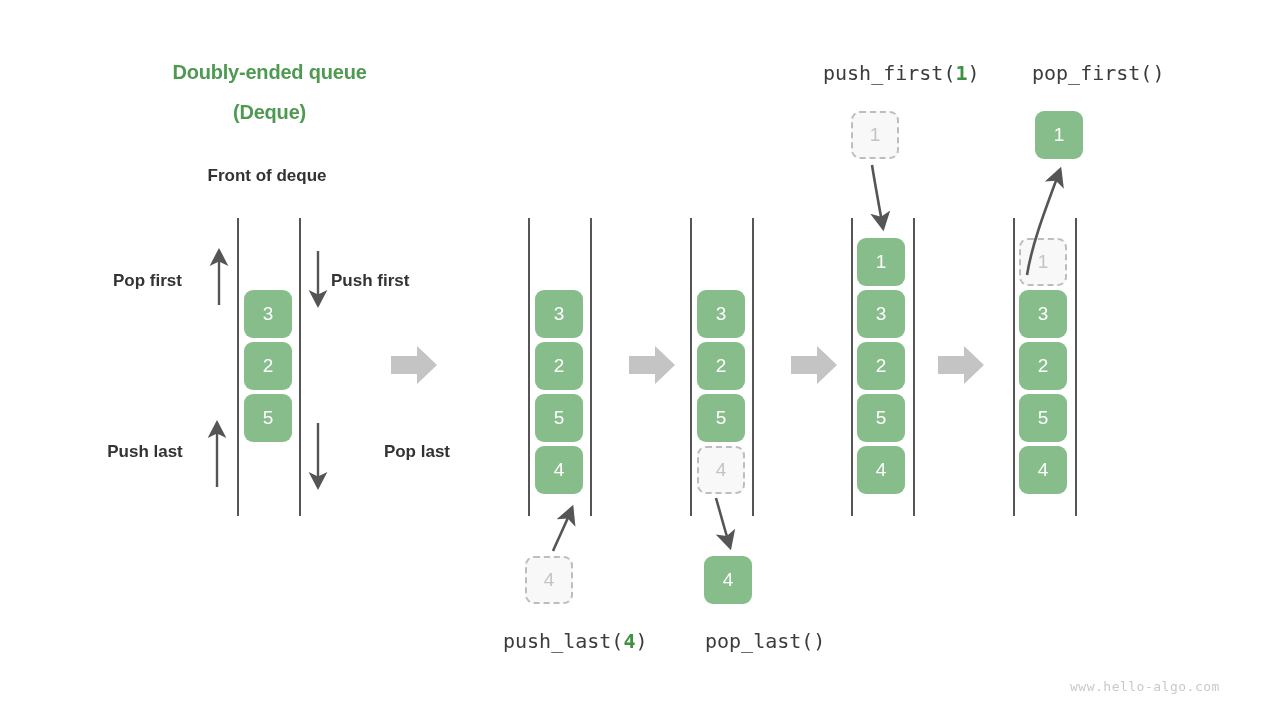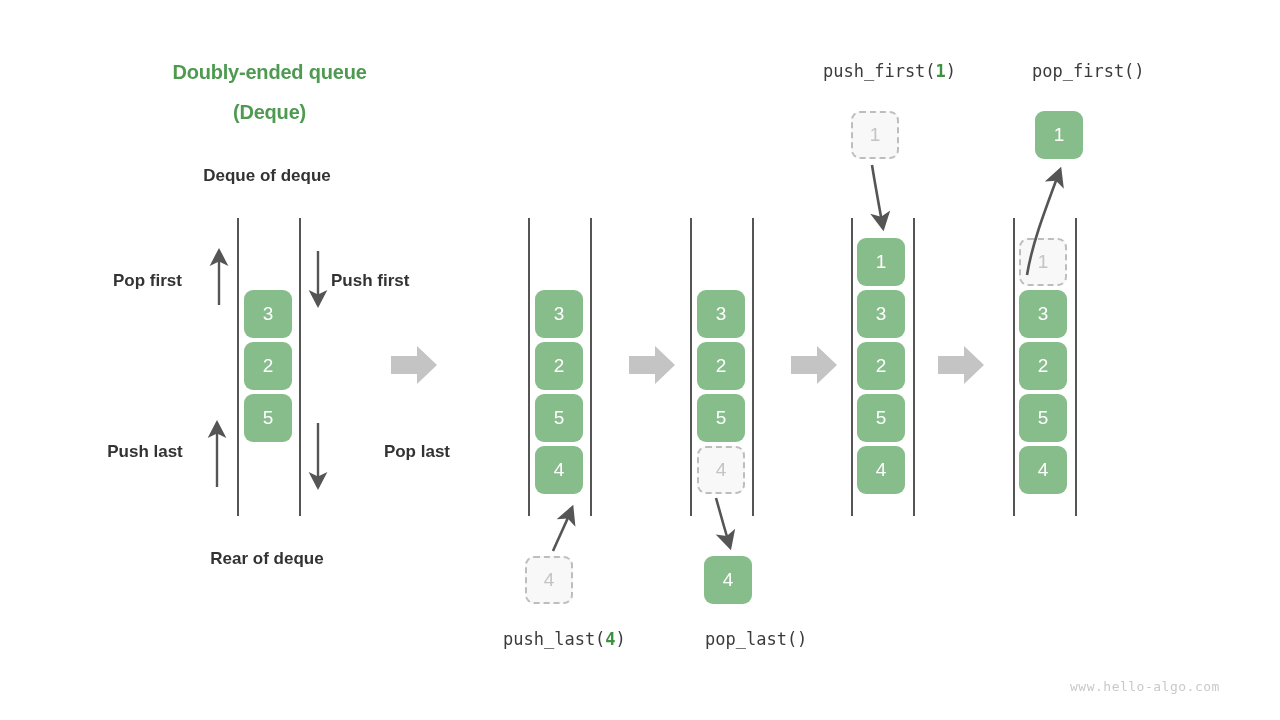--- a/index.html
+++ b/index.html
@@ -31,21 +31,21 @@
     color: #333333;
     font-weight: bold;
     font-size: 17px;
     white-space: nowrap;
     text-align: center;
   }
   .mono-label {
     position: absolute;
     color: #3b3b3b;
     font-family: "DejaVu Sans Mono", "Liberation Mono", monospace;
-    font-size: 17px;
+    font-size: 20px;
     white-space: nowrap;
   }
   .mono-label .hl { color: #3d9141; font-weight: bold; }
   .watermark {
     position: absolute;
     color: #c9c9c9;
     font-family: "DejaVu Sans Mono", "Liberation Mono", monospace;
     font-size: 13px;
     white-space: nowrap;
     letter-spacing: 0.5px;
@@ -99,22 +99,21 @@
   }
 </style>
 </head>
 <body>
 
 <div id="canvas">
 
   <div class="title-line" style="left:147px; top:61px; width:245px;">Doubly-ended queue</div>
   <div class="title-line" style="left:147px; top:101px; width:245px;">(Deque)</div>
 
-  <div class="bold-label" style="left:167px; top:166px; width:200px;">Deque of deque</div>
-  <div class="bold-label" style="left:167px; top:549px; width:200px;">Rear of deque</div>
+  <div class="bold-label" style="left:167px; top:166px; width:200px;">Front of deque</div>
 
   <div class="bold-label" style="left:95px; top:271px; width:105px; text-align:center;">Pop first</div>
   <div class="bold-label" style="left:331px; top:271px; width:115px; text-align:left;">Push first</div>
   <div class="bold-label" style="left:90px; top:442px; width:110px; ">Push last</div>
   <div class="bold-label" style="left:340px; top:442px; width:110px; text-align:right;">Pop last</div>
 
   <div class="mono-label" style="left:823px; top:61px;">
     <span>push_first(</span><span class="hl">1</span><span>)</span>
   </div>
   <div class="mono-label" style="left:1032px; top:61px;">pop_first()</div>

